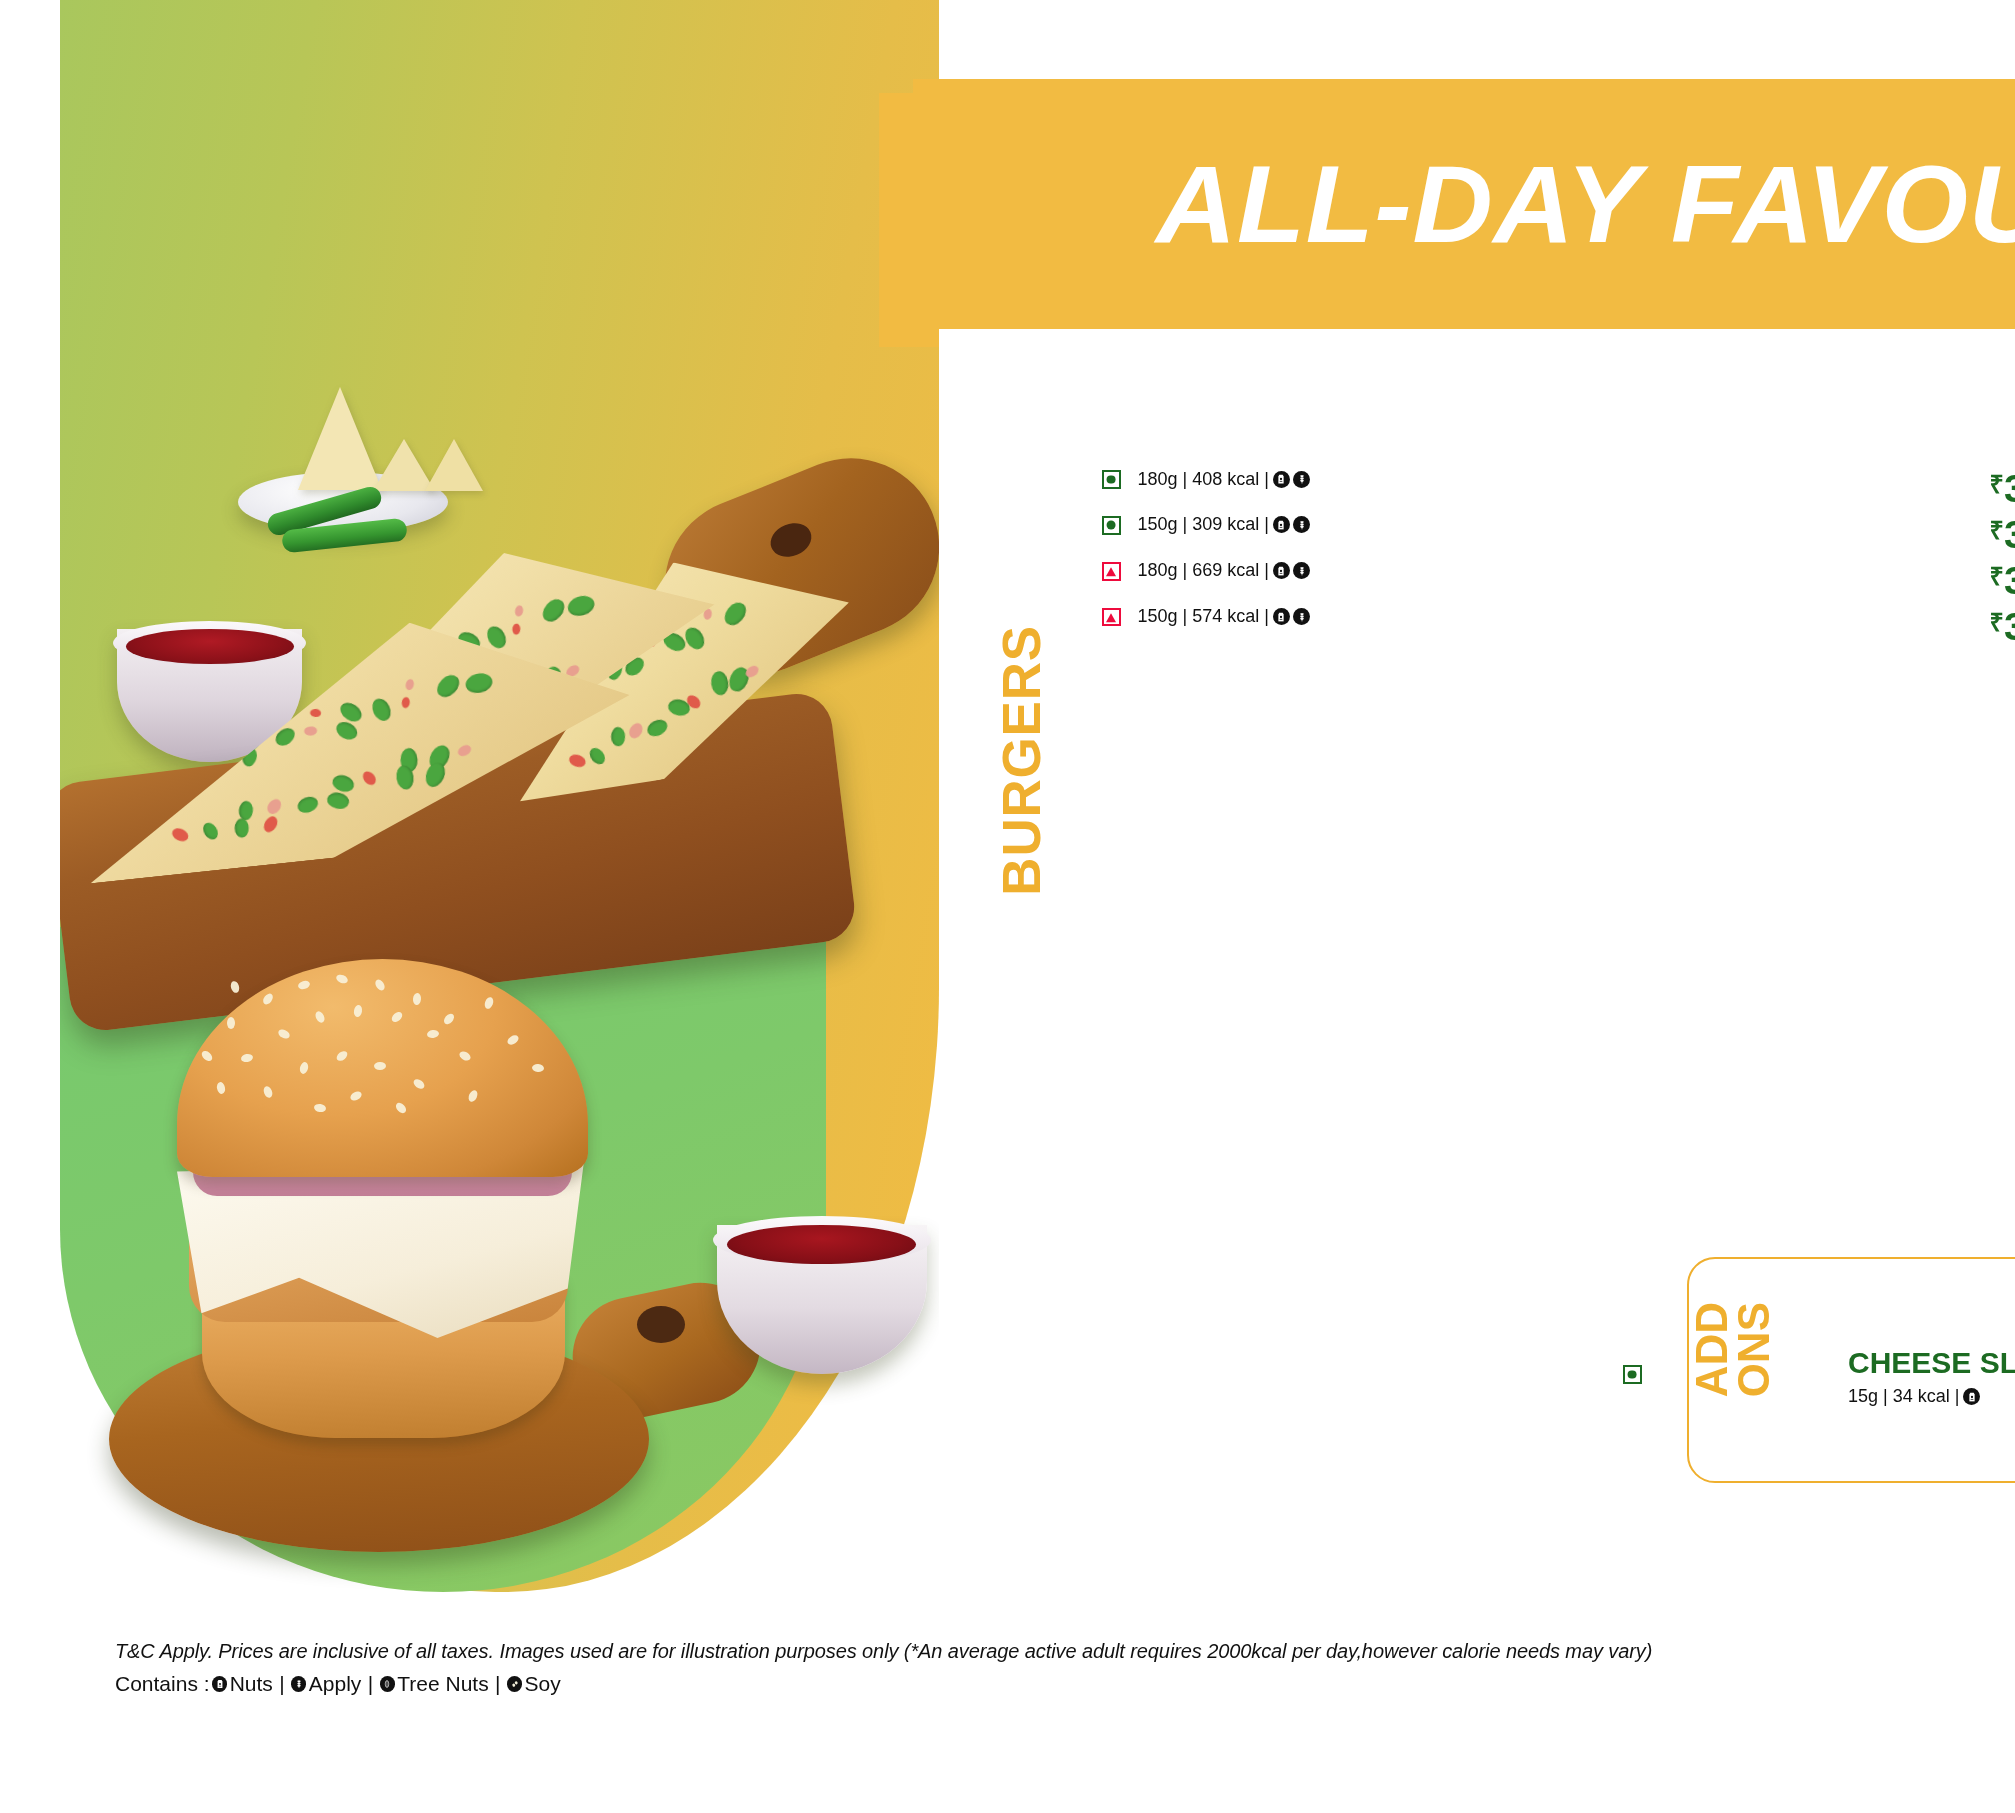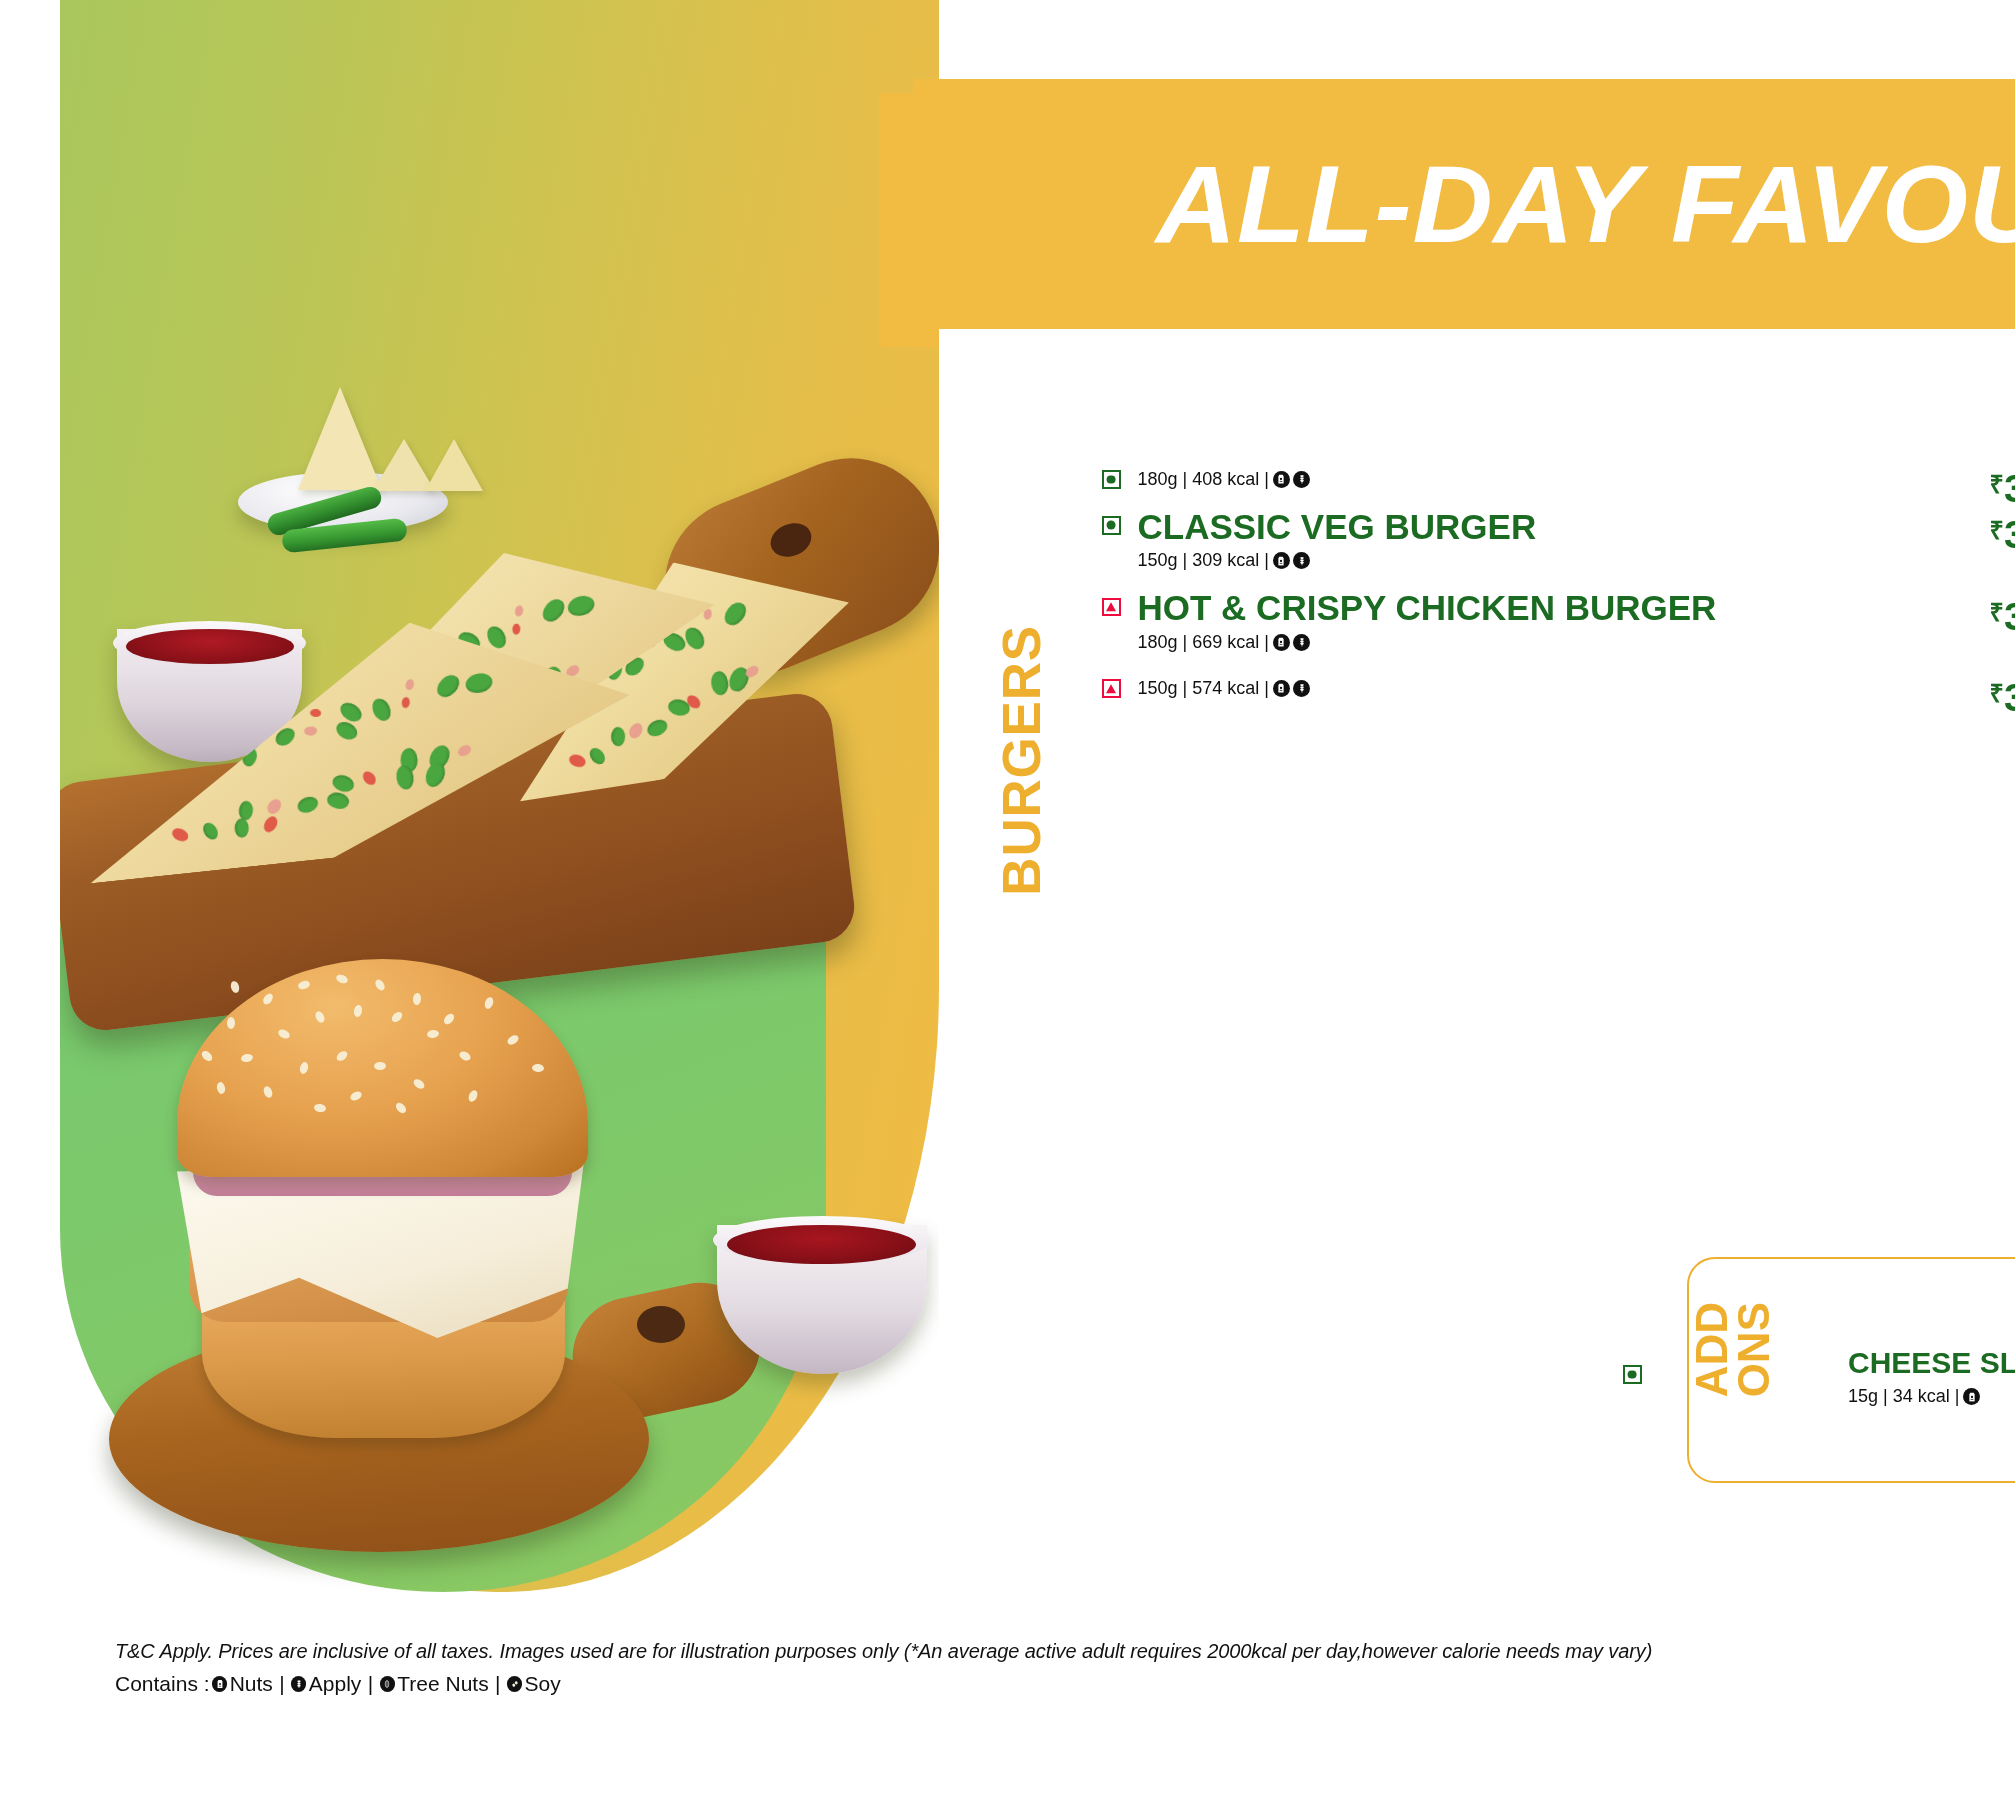--- a/index.html
+++ b/index.html
@@ -488,21 +488,20 @@
               </span>
             </div>
           </div>
         </div>
         <div class="item-price"><span class="rs">₹</span><span>350</span></div>
       </div>
       <div class="item">
         <div class="item-head">
           <span class="mark veg"></span>
           <div class="item-main">
-            <div class="item-name">CLASSIC VEG BURGER</div>
             <div class="item-meta">
               <span>150g | 309 kcal |</span>
               <span class="allergen">
                 <svg width="10.5" height="10.5" viewBox="0 0 24 24">
                   <path fill="#fff" d="M8 2h8l2 4v16H6V6z"></path>
                   <circle cx="12" cy="12" r="2.6" fill="#111"></circle>
                   <rect x="9" y="16.5" width="6" height="1.6" fill="#111"></rect>
                 </svg>
               </span>
               <span class="allergen">
@@ -513,21 +512,20 @@
               </span>
             </div>
           </div>
         </div>
         <div class="item-price"><span class="rs">₹</span><span>330</span></div>
       </div>
       <div class="item">
         <div class="item-head">
           <span class="mark nonveg"></span>
           <div class="item-main">
-            <div class="item-name">HOT &amp; CRISPY CHICKEN BURGER</div>
             <div class="item-meta">
               <span>180g | 669 kcal |</span>
               <span class="allergen">
                 <svg width="10.5" height="10.5" viewBox="0 0 24 24">
                   <path fill="#fff" d="M8 2h8l2 4v16H6V6z"></path>
                   <circle cx="12" cy="12" r="2.6" fill="#111"></circle>
                   <rect x="9" y="16.5" width="6" height="1.6" fill="#111"></rect>
                 </svg>
               </span>
               <span class="allergen">

